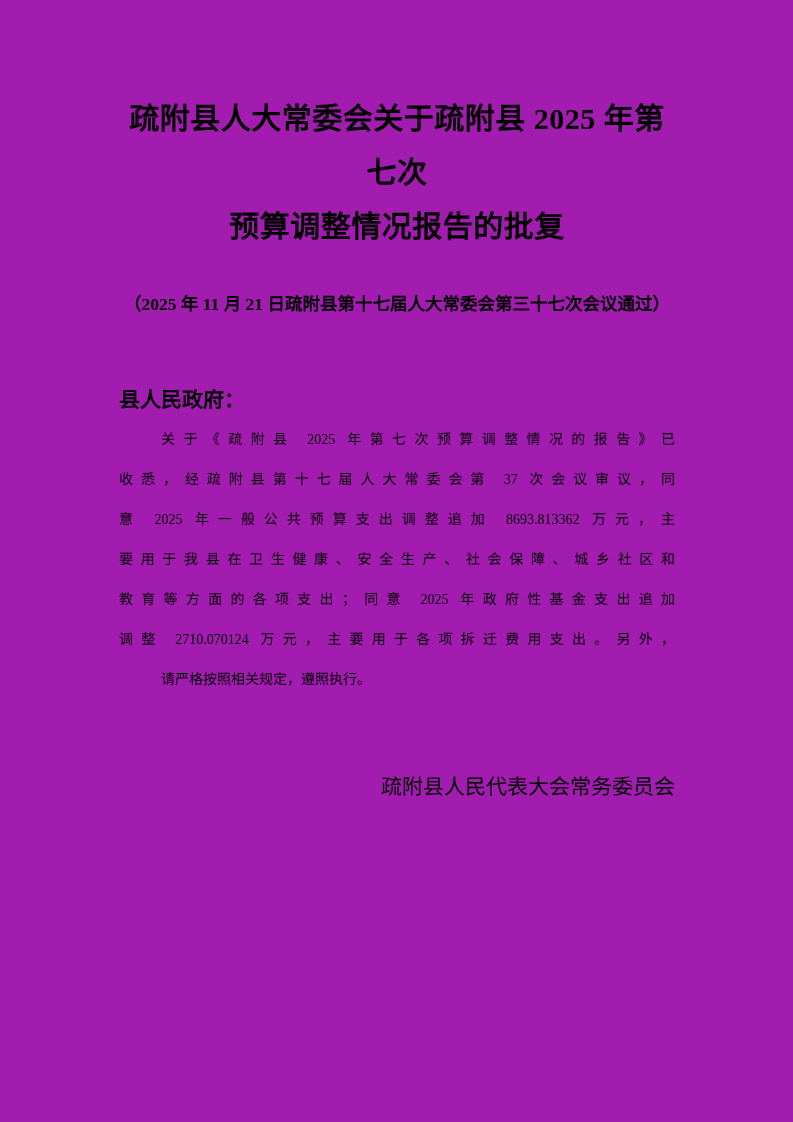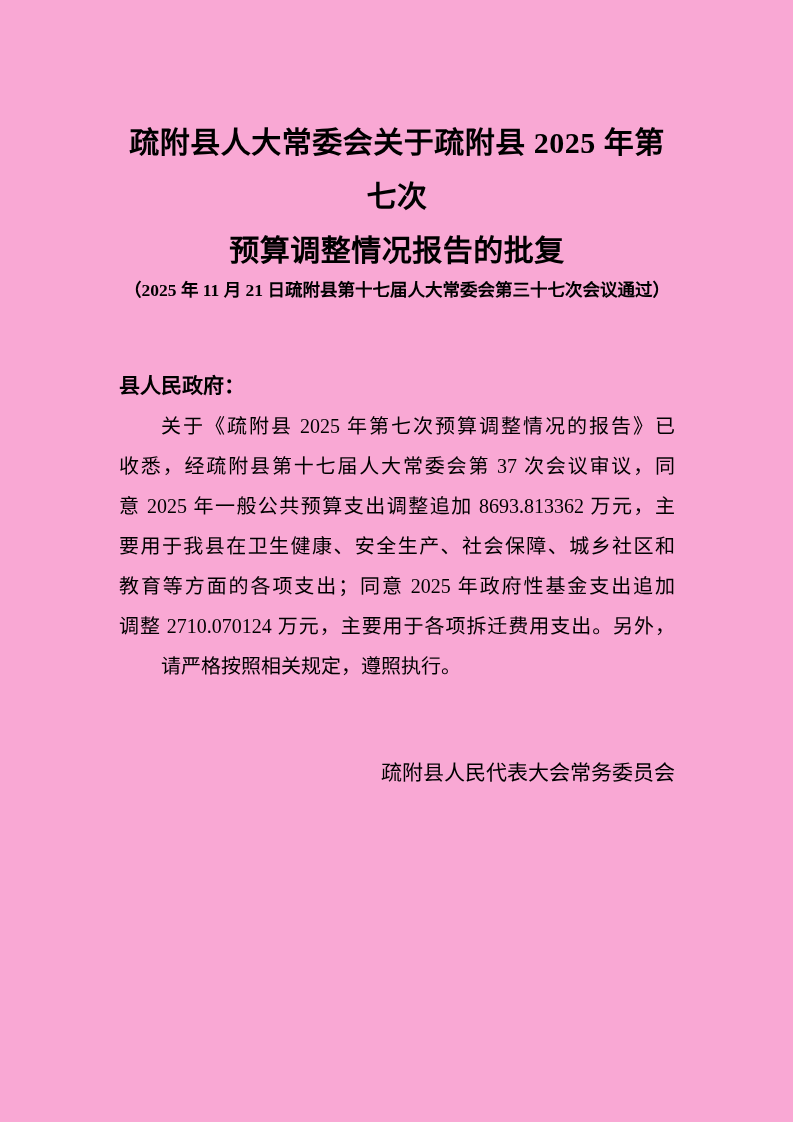--- a/index.html
+++ b/index.html
@@ -4,48 +4,49 @@
 <style>
   html, body {
     margin: 0;
     padding: 0;
     background: #ffffff;
   }
   .page {
     position: relative;
     width: 793px;
     height: 1122px;
-    background: #f9a8d4;
+    background: #a21caf;
     color: #000000;
     font-family: "Liberation Serif", "DejaVu Serif", serif;
     overflow: hidden;
     box-sizing: border-box;
-    padding: 116px 118px 0 119px; 
+    padding: 92px 118px 0 119px; 
   }
   .doc-title {
     text-align: center;
     font-weight: bold;
     font-size: 30px;
     line-height: 54px;
     letter-spacing: 0.5px;
   }
   .meeting-note {
+    margin-top: 38px;
     text-align: center;
     font-weight: bold;
     font-size: 17.5px;
     line-height: 24px;
   }
   .salutation {
     margin-top: 64px;
     font-weight: bold;
     font-size: 21px;
     line-height: 40px;
   }
   .body-block {
-    font-size: 20px;
+    font-size: 14px;
     line-height: 40px;
   }
   .body-line {
     width: 100%;
     box-sizing: border-box;
   }
   .body-line.justify {
     text-align: justify;
     text-align-last: justify;
   }

